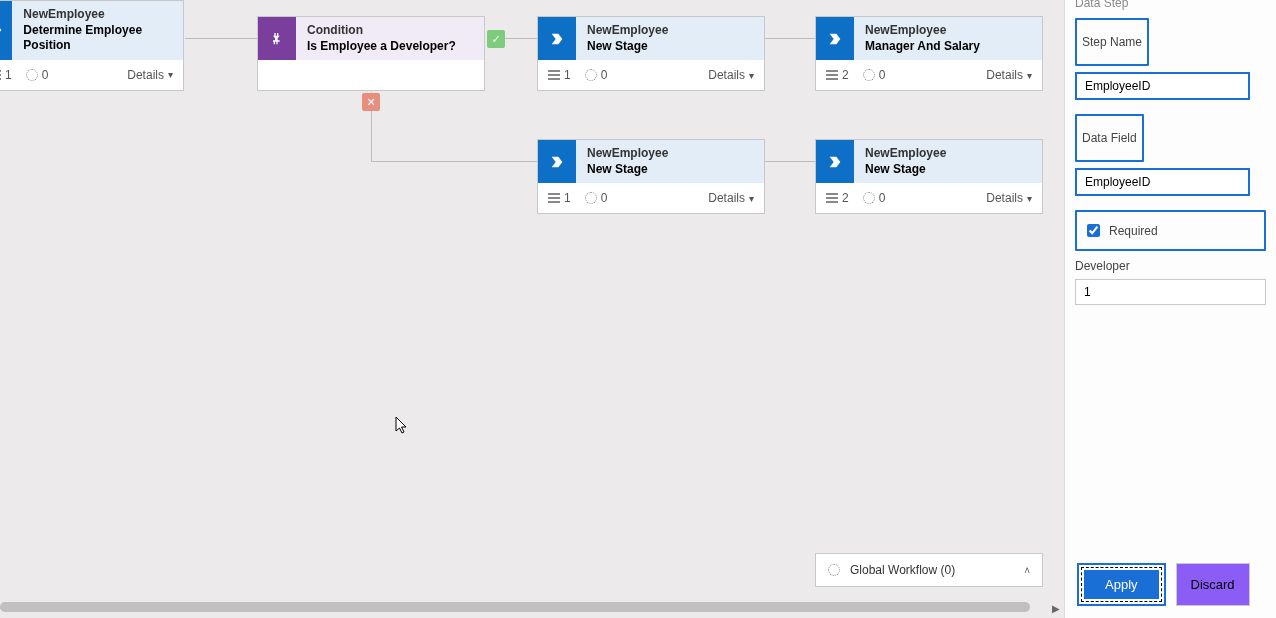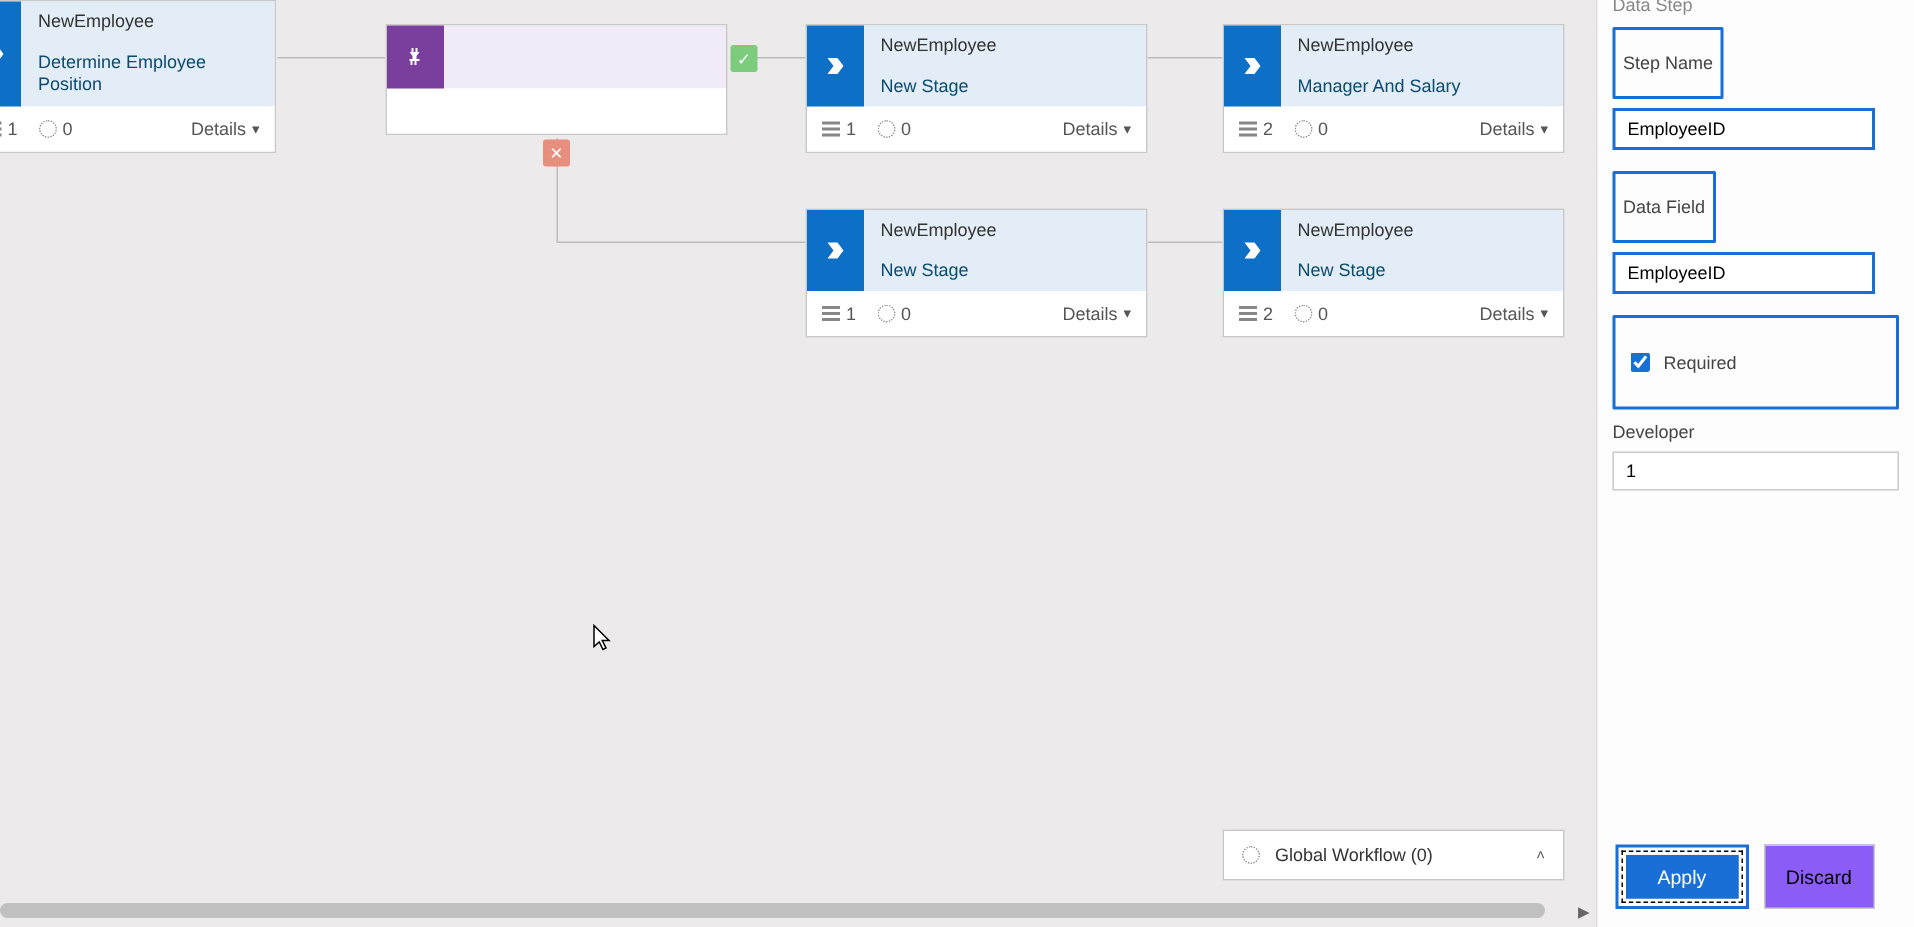--- a/index.html
+++ b/index.html
@@ -45,23 +45,24 @@
     display: flex; align-items: center; justify-content: center;
     background: #0d6fc5;
     color: #fff;
   }
   .node-icon.purple { background: #7a3e9d; }
   .node-titles {
     padding: 6px 11px;
     font-size: 12px;
     line-height: 1.3;
     color: #333;
+    font-weight: bold;
   }
   .node-titles .entity { font-size: 12px; color: #333; }
-  .node-titles .name { font-size: 12px; color: #0c4a6e; margin-top: 11px; }
+  .node-titles .name { font-size: 12px; color: #000000; }
   .node-body {
     display: flex;
     align-items: center;
     justify-content: space-between;
     padding: 8px 10px 8px 10px;
     background: #fff;
   }
   .node-body-left {
     display: flex; align-items: center; gap: 14px;
     color: #555; font-size: 12px;
@@ -238,20 +239,24 @@
     </div>
   </div>
 
   <div class="node" style="left:257px; top:16px;">
     <div class="node-header purple">
       <div class="node-icon purple">
         <svg class="ficon" viewBox="0 0 24 24">
             <path d="M8 3h2v4h2V3h2v4h2l-3 4v3h3v2h-3v4h-2v-4h-2v4h-2v-4H6v-2h3v-3L6 7h2z"></path>
           </svg>
       </div>
+      <div class="node-titles">
+        <div class="entity">Condition</div>
+        <div class="name">Is Employee a Developer?</div>
+      </div>
     </div>
     <div class="node-body" style="height:30px;"></div>
   </div>
   <div class="check-badge" style="left:487px; top:30px;">✓</div>
   <div class="x-badge" style="left:362px; top:93px;">✕</div>
 
   <div class="node" style="left:537px; top:16px;">
     <div class="node-header">
       <div class="node-icon">
         <svg class="ficon" viewBox="0 0 24 24">
@@ -417,21 +422,21 @@
   </div>
 
   <div class="panel-section-title">
     <span class="hl-box">Data Field</span>
   </div>
   <div>
     <input class="panel-input hl" value="EmployeeID" style="">
   </div>
 
   <div class="panel-section-title">
-    <span class="hl-box req-row" style="padding:20px 6px;">
+    <span class="hl-box req-row" style="padding:9px 6px;">
       <input type="checkbox" checked="" style="accent-color: rgb(26, 111, 214);">
       <span>Required</span>
     </span>
   </div>
 
   <div class="panel-section-title" style="margin-top:8px;">Developer</div>
   <input class="panel-input" value="1" style="">
 
   <div class="panel-footer">
     <span class="apply-wrap">

